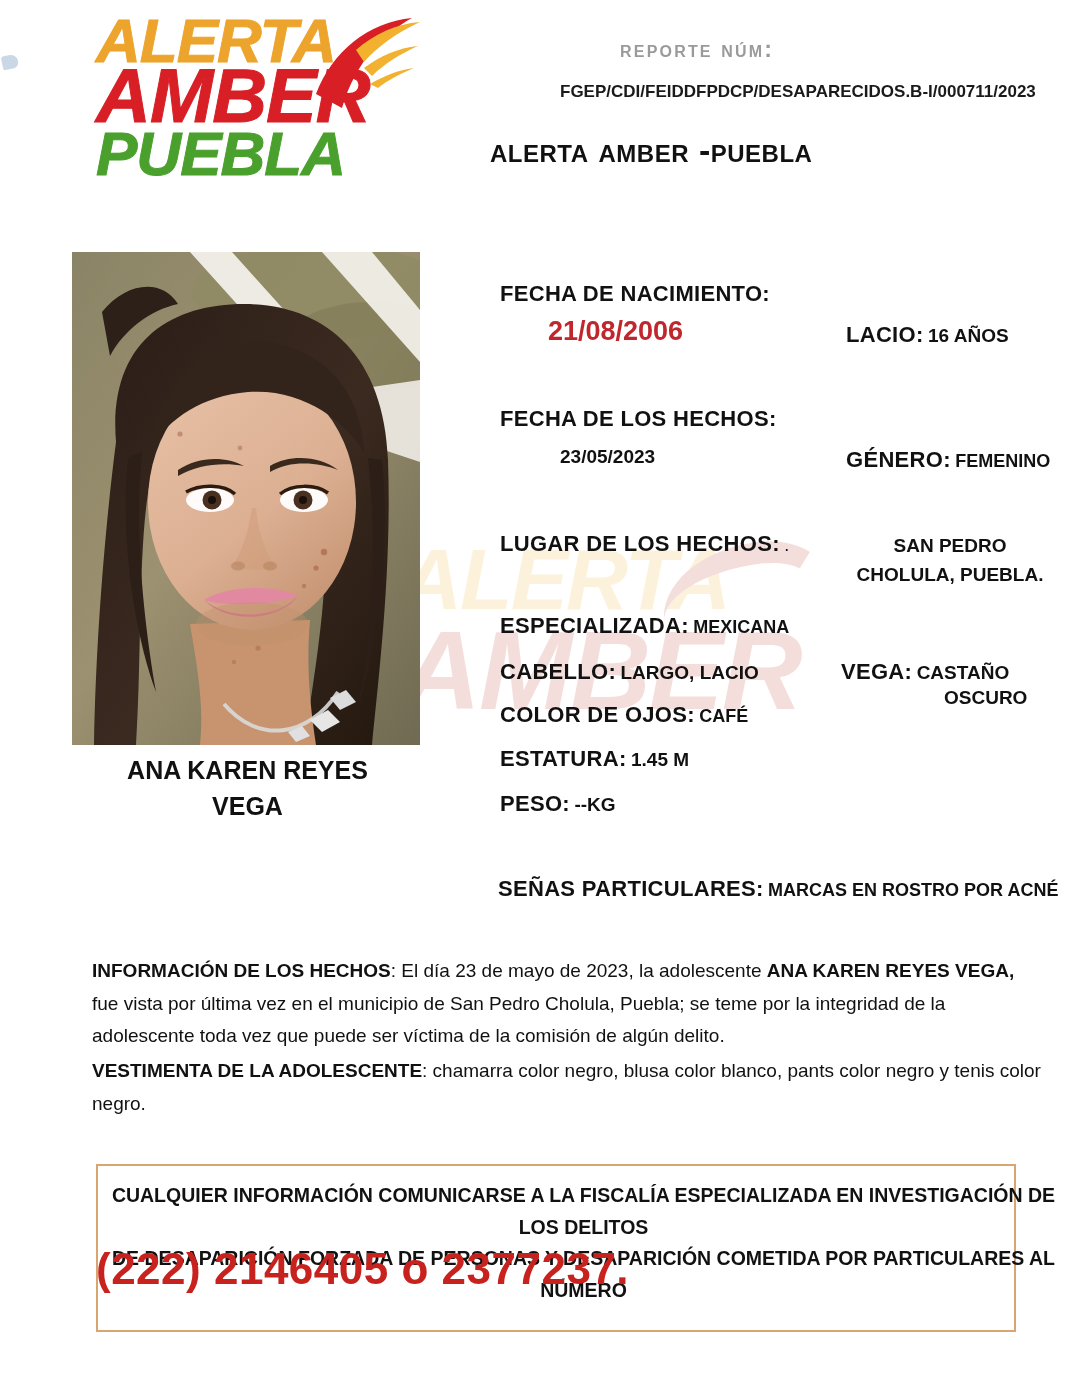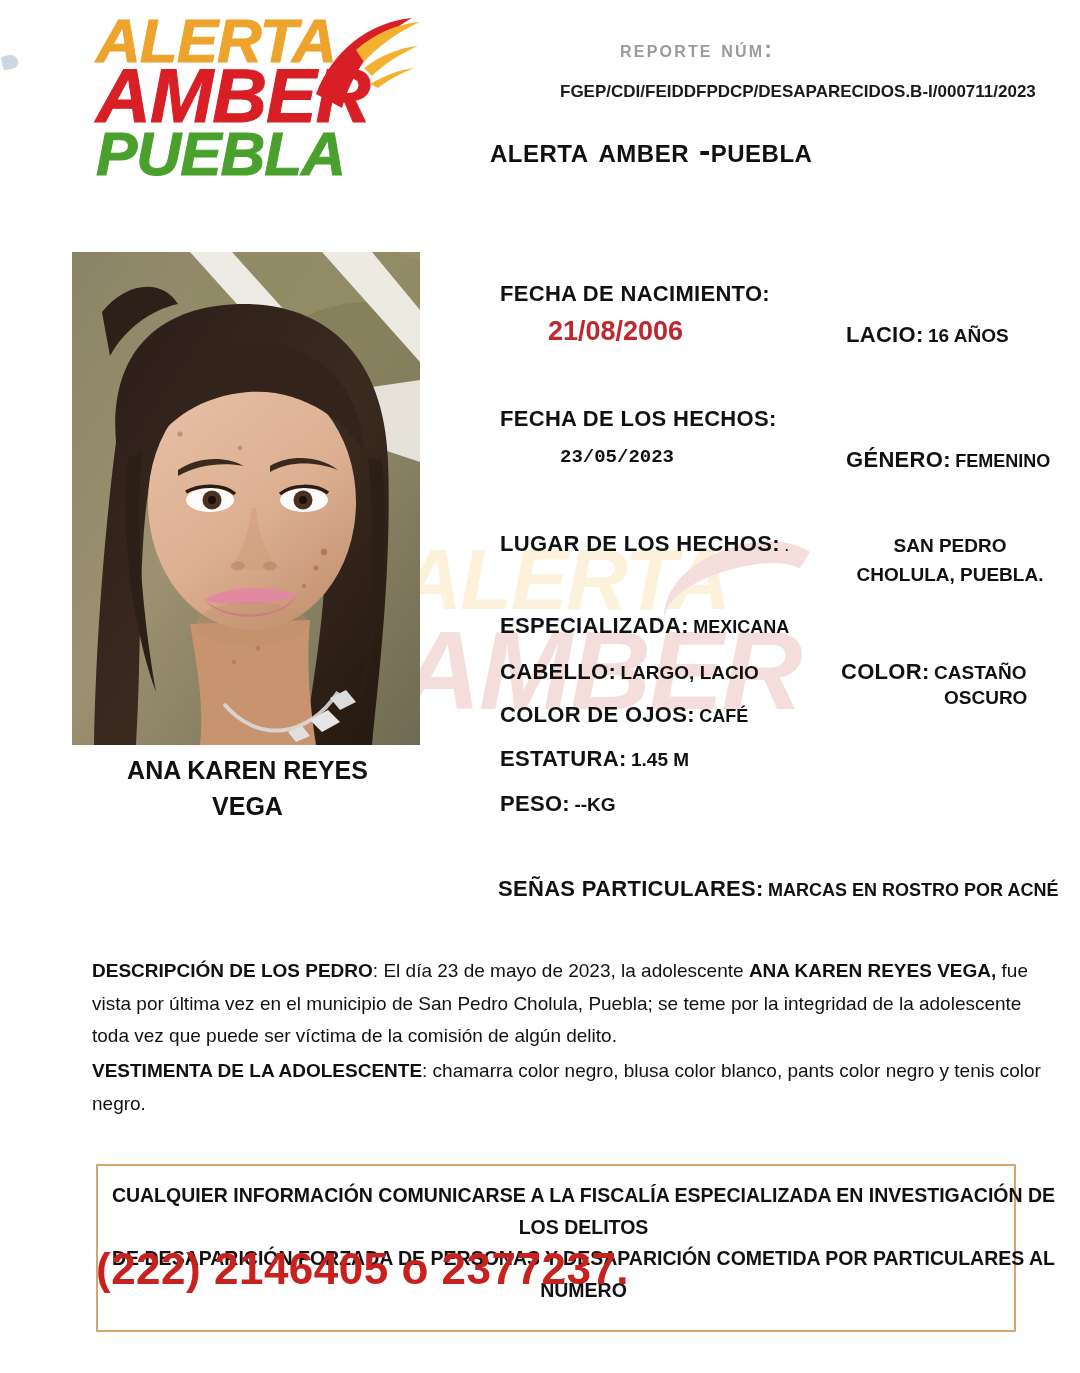--- a/index.html
+++ b/index.html
@@ -193,21 +193,21 @@
     font-size: 27px;
     font-weight: 700;
     color: #c0272d;
   }
   .val-big { font-size: 19px; }
 
   .f-nac-lbl   { left: 500px; top: 281px; }
   .f-nac-val   { left: 548px; top: 316px; }
   .f-edad      { left: 846px; top: 322px; }
   .f-hech-lbl  { left: 500px; top: 406px; }
-  .f-hech-val  { left: 560px; top: 446px; font-family: Liberation Mono, monospace; }
+  .f-hech-val  { left: 560px; top: 446px; }
   .f-gen       { left: 846px; top: 447px; }
   .f-lugar-lbl { left: 500px; top: 531px; }
   .f-lugar-val { left: 845px; top: 531px; width: 210px; white-space: normal; line-height: 1.55; text-align: center; }
   .f-nac2      { left: 500px; top: 613px; }
   .f-cab       { left: 500px; top: 659px; }
   .f-color     { left: 841px; top: 659px; }
   .f-color-2   { left: 944px; top: 687px; }
   .f-ojos      { left: 500px; top: 702px; }
   .f-est       { left: 500px; top: 746px; }
   .f-peso      { left: 500px; top: 791px; }
@@ -412,21 +412,21 @@
     <span class="lbl">ESPECIALIZADA:</span>
     <span class="val">MEXICANA</span>
   </div>
 
   <div class="fld f-cab">
     <span class="lbl">CABELLO:</span>
     <span class="val val-big">LARGO, LACIO</span>
   </div>
 
   <div class="fld f-color">
-    <span class="lbl">COLOR:</span>
+    <span class="lbl">VEGA:</span>
     <span class="val val-big">CASTAÑO</span>
   </div>
   <div class="fld f-color-2 val val-big">OSCURO</div>
 
   <div class="fld f-ojos">
     <span class="lbl">COLOR DE OJOS:</span>
     <span class="val">CAFÉ</span>
   </div>
 
   <div class="fld f-est">
@@ -438,21 +438,21 @@
     <span class="lbl">PESO:</span>
     <span class="val val-big">--KG</span>
   </div>
 
   <div class="fld f-senas">
     <span class="lbl">SEÑAS PARTICULARES:</span>
     <span class="val">MARCAS EN ROSTRO POR ACNÉ</span>
   </div>
 
   <div class="para p-desc">
-    <b>DESCRIPCIÓN DE LOS PEDRO</b><span>: El día 23  de mayo de 2023, la adolescente </span><b>ANA KAREN REYES VEGA,</b><span> fue vista por última vez en el municipio de  San Pedro Cholula, Puebla; se teme por la integridad de la adolescente toda vez que puede ser víctima de la comisión de algún delito.</span>
+    <b>INFORMACIÓN DE LOS HECHOS</b><span>: El día 23  de mayo de 2023, la adolescente </span><b>ANA KAREN REYES VEGA,</b><span> fue vista por última vez en el municipio de  San Pedro Cholula, Puebla; se teme por la integridad de la adolescente toda vez que puede ser víctima de la comisión de algún delito.</span>
   </div>
 
   <div class="para p-vest">
     <b>VESTIMENTA DE LA ADOLESCENTE</b><span>: chamarra color negro, blusa color blanco, pants color negro y tenis color negro.</span>
   </div>
 
   <div class="contact-box"></div>
   <div class="contact-text">
     <div>CUALQUIER INFORMACIÓN COMUNICARSE A LA FISCALÍA ESPECIALIZADA EN INVESTIGACIÓN DE LOS DELITOS</div>
     <div>DE DESAPARICIÓN FORZADA DE PERSONAS Y DESAPARICIÓN COMETIDA POR PARTICULARES AL NÚMERO</div>

